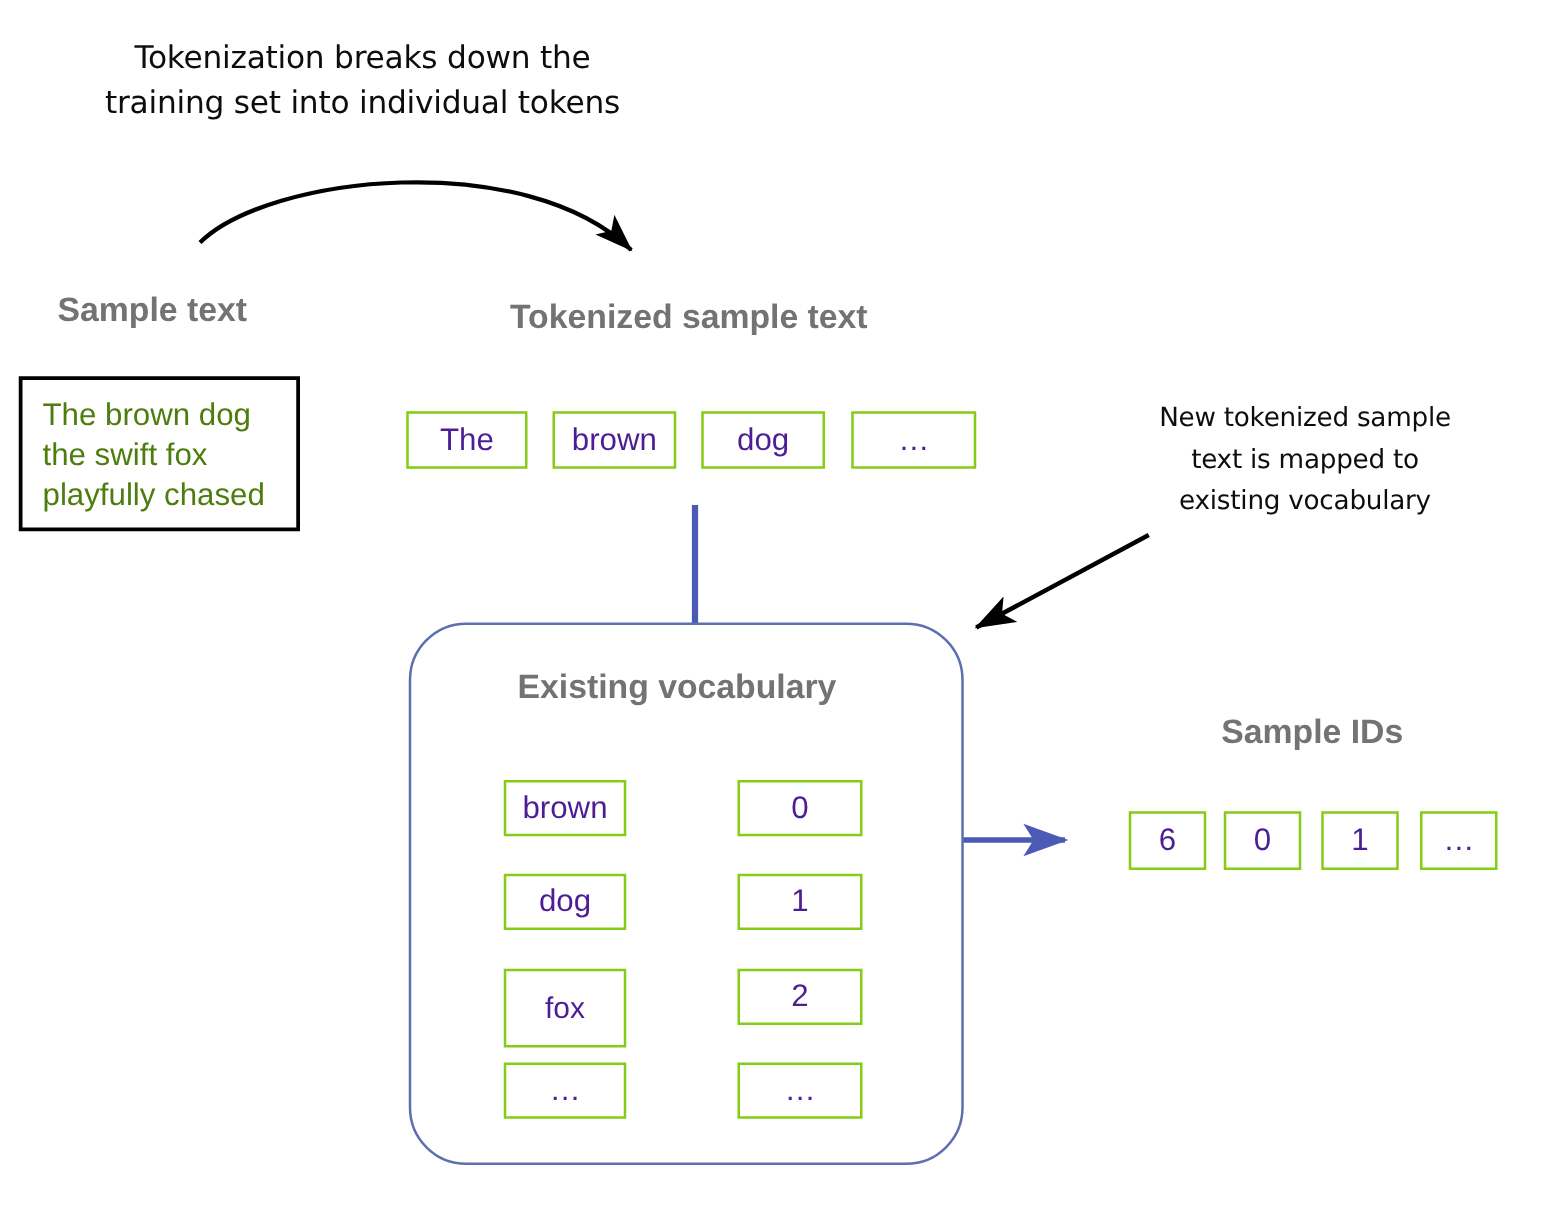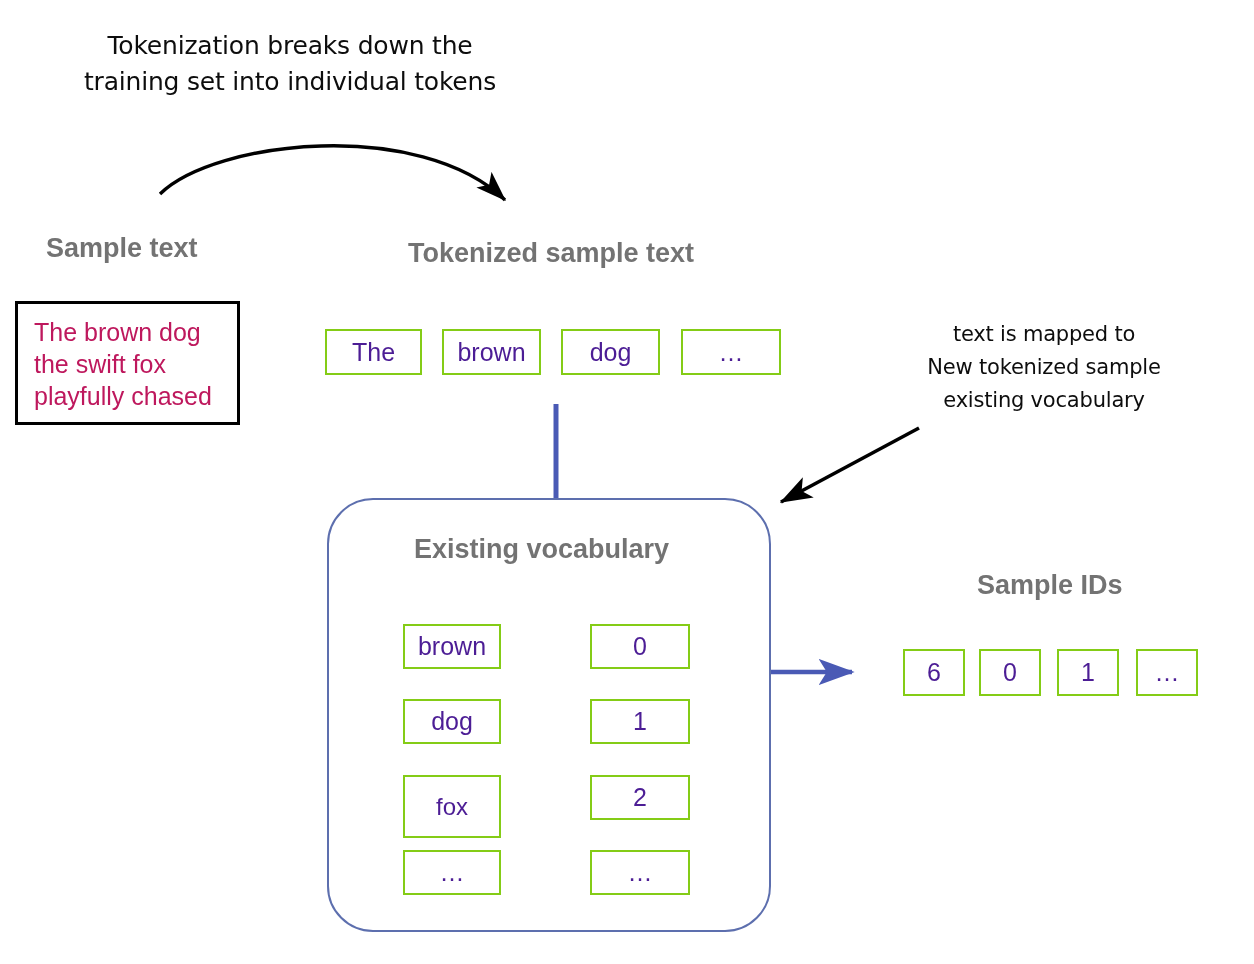--- a/index.html
+++ b/index.html
@@ -52,21 +52,21 @@
   .box.thin { border-width: 2px; }
 
   .sample-box {
     box-sizing: border-box;
     border: 3px solid #000000;
     background: #ffffff;
     padding: 12px 14px 27px 16px;
     font-family: "Liberation Sans", sans-serif;
     font-size: 25px;
     line-height: 1.28;
-    color: #be185d;
+    color: #4d7c0f;
   }
 
   
   .vocab-container {
     box-sizing: border-box;
     border: 2px solid #5d6fae;
     border-radius: 46px;
     background: #ffffff;
   }
 
@@ -142,22 +142,22 @@
     <div>the swift fox</div>
     <div>playfully chased</div>
   </div>
 
   <div class="abs box thin" style="left:325px; top:329px; width:97px; height:46px; font-size:25px;">The</div>
   <div class="abs box thin" style="left:442px; top:329px; width:99px; height:46px; font-size:25px;">brown</div>
   <div class="abs box thin" style="left:561px; top:329px; width:99px; height:46px; font-size:25px;">dog</div>
   <div class="abs box thin" style="left:681px; top:329px; width:100px; height:46px; font-size:25px;">…</div>
 
   <div class="abs annotation" style="left:906px; top:318px; width:276px; font-size:21px; line-height:1.58;">
+    <div>New tokenized sample</div>
     <div>text is mapped to</div>
-    <div>New tokenized sample</div>
     <div>existing vocabulary</div>
   </div>
 
   <div class="abs vocab-container" style="left:327px; top:498px; width:444px; height:434px;"></div>
 
   <div class="abs heading" style="left:414px; top:534px; font-size:27px;">Existing vocabulary</div>
 
   <div class="abs box thin" style="left:403px; top:624px; width:98px; height:45px; font-size:25px;">brown</div>
   <div class="abs box thin" style="left:403px; top:699px; width:98px; height:45px; font-size:25px;">dog</div>
   <div class="abs box thin" style="left:403px; top:775px; width:98px; height:63px; font-size:24px;">fox</div>

